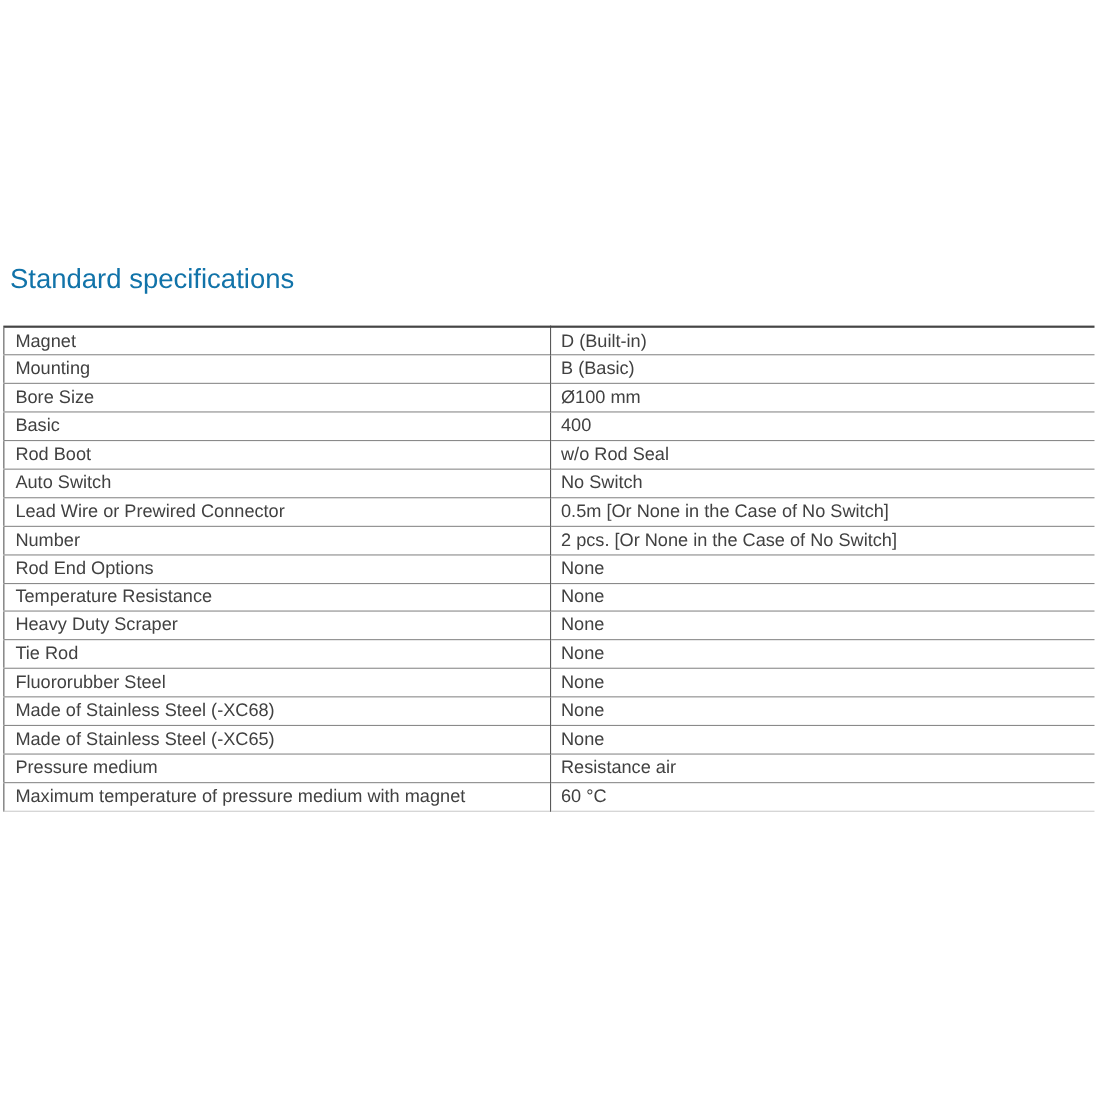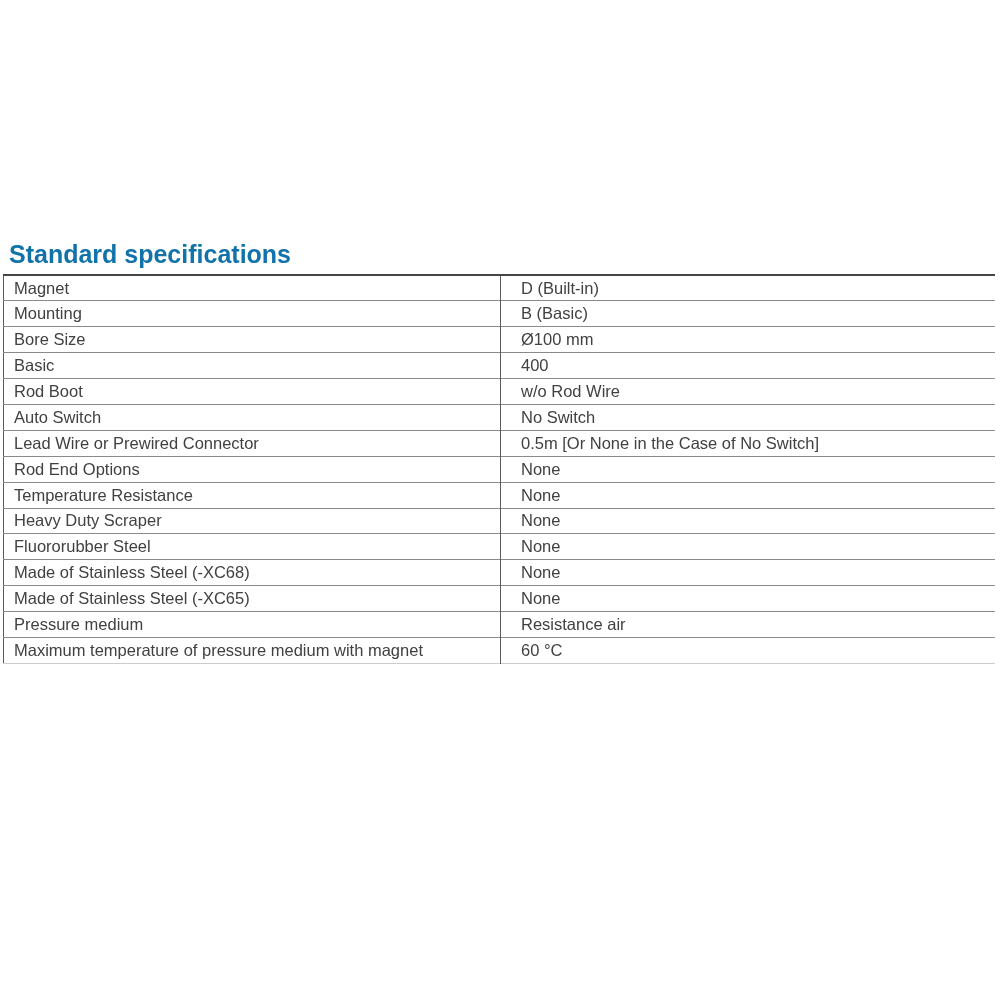--- a/index.html
+++ b/index.html
@@ -14,29 +14,29 @@
     position: relative;
     width: 1000px;
     height: 1000px;
     background: #ffffff;
   }
   .title {
     position: absolute;
     left: 9px;
     top: 240px;
     font-size: 25px;
-    font-weight: bold;
+    font-weight: normal;
     color: #1173a9;
     letter-spacing: 0px;
     white-space: nowrap;
   }
   table.spec-table {
     position: absolute;
     left: 3px;
-    top: 274px;
+    top: 296px;
     width: 992px;
     border-collapse: collapse;
     table-layout: fixed;
     border-top: 2px solid #454545;
     border-left: 1px solid #5a5a5a;
     border-bottom: 1px solid #cccccc;
   }
   table.spec-table td {
     height: 25.9px;
     vertical-align: middle;
@@ -45,21 +45,21 @@
     border-top: 1px solid #8a8a8a;
     white-space: nowrap;
     overflow: hidden;
   }
   td.label {
     width: 497px;
     padding: 0 8px 0 10px;
     border-right: 1px solid #5a5a5a;
   }
   td.value {
-    padding: 0 8px 0 20px;
+    padding: 0 8px 0 9px;
     margin-top: 12px;
   }
 </style>
 </head>
 <body>
 
 <div class="page">
   <h1 class="title">Standard specifications</h1>
 
   <table class="spec-table">
@@ -75,40 +75,48 @@
         <tr>
     <td class="label">Bore Size</td>
     <td class="value">Ø100 mm</td>
   </tr>
         <tr>
     <td class="label">Basic</td>
     <td class="value">400</td>
   </tr>
         <tr>
     <td class="label">Rod Boot</td>
-    <td class="value">w/o Rod Wire</td>
+    <td class="value">w/o Rod Seal</td>
   </tr>
         <tr>
     <td class="label">Auto Switch</td>
     <td class="value">No Switch</td>
   </tr>
         <tr>
     <td class="label">Lead Wire or Prewired Connector</td>
     <td class="value">0.5m [Or None in the Case of No Switch]</td>
+  </tr>
+        <tr>
+    <td class="label">Number</td>
+    <td class="value">2 pcs. [Or None in the Case of No Switch]</td>
   </tr>
         <tr>
     <td class="label">Rod End Options</td>
     <td class="value">None</td>
   </tr>
         <tr>
     <td class="label">Temperature Resistance</td>
     <td class="value">None</td>
   </tr>
         <tr>
     <td class="label">Heavy Duty Scraper</td>
+    <td class="value">None</td>
+  </tr>
+        <tr>
+    <td class="label">Tie Rod</td>
     <td class="value">None</td>
   </tr>
         <tr>
     <td class="label">Fluororubber Steel</td>
     <td class="value">None</td>
   </tr>
         <tr>
     <td class="label">Made of Stainless Steel (-XC68)</td>
     <td class="value">None</td>
   </tr>

